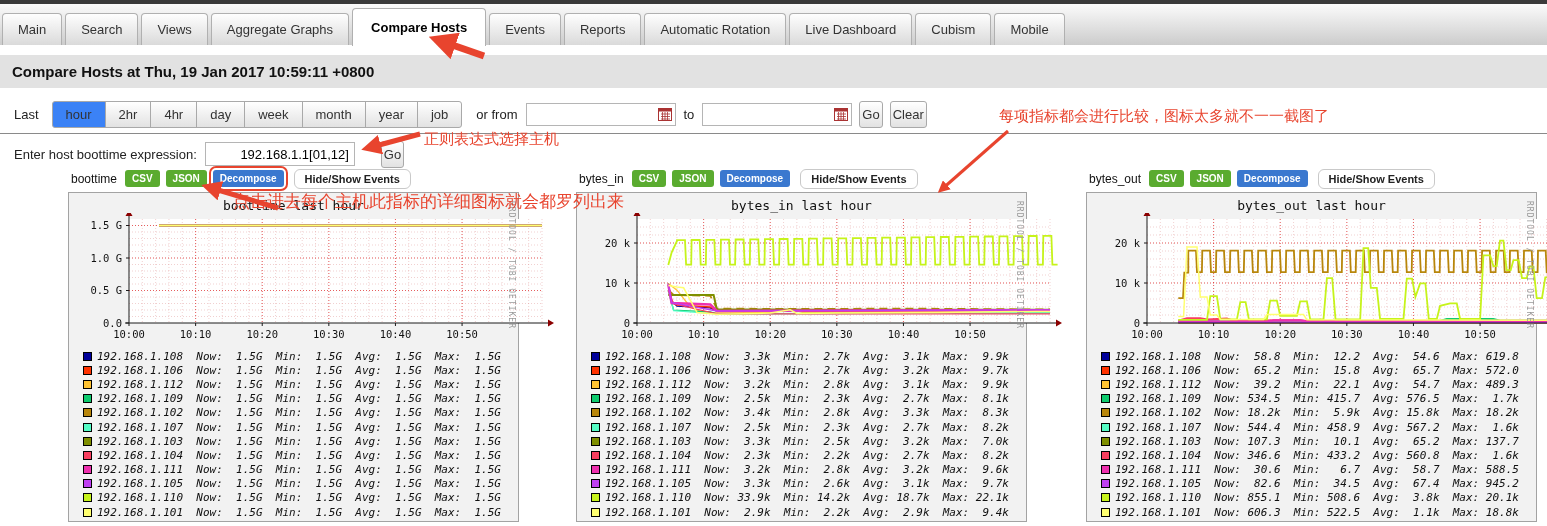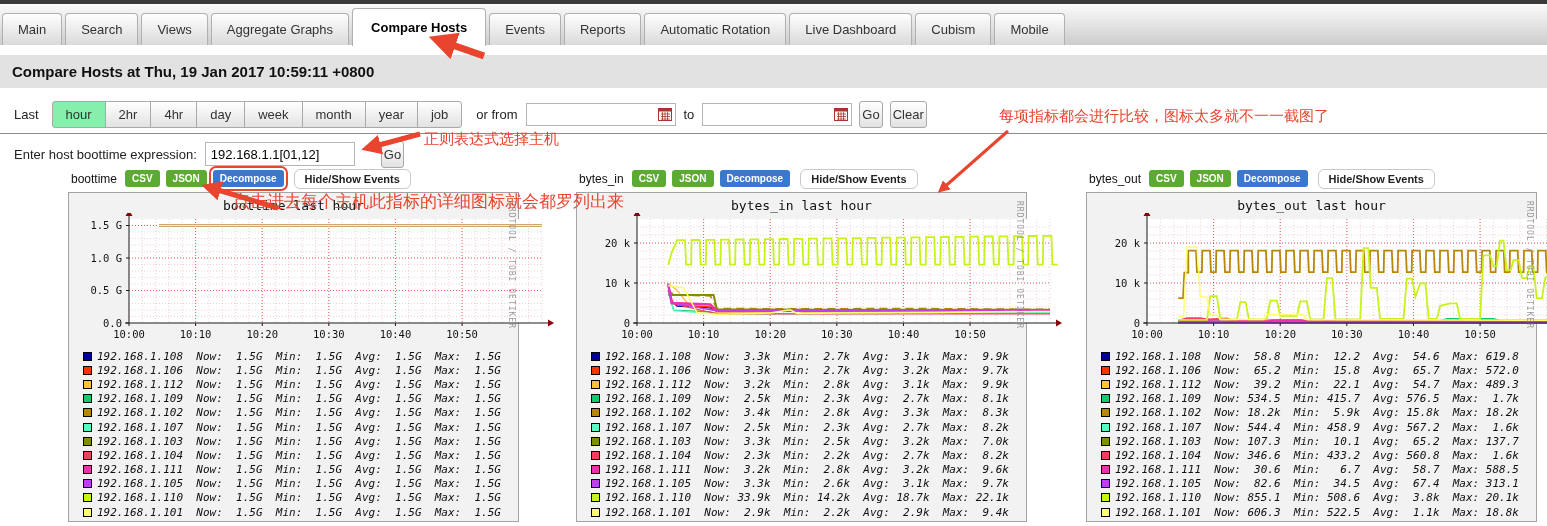--- a/index.html
+++ b/index.html
@@ -18,33 +18,33 @@
   .titlebar { margin-top:10px; background:#e2e2e2; padding:8px 12px; font-weight:bold; font-size:15px; color:#111; }
 
   
   .timebar { display:flex; align-items:center; margin:11px 0 0 14px; height:30px; font-size:13px; color:#222; }
   .lastlabel { margin-right:14px; }
   .rangegroup { display:inline-flex; }
   .rangebtn { border:1px solid #a9a9a9; margin-left:-1px; padding:5px 13px; font-size:13px; color:#333;
               background:linear-gradient(#ffffff,#e2e2e2); cursor:pointer; }
   .rangebtn:first-child { border-radius:3px 0 0 3px; }
   .rangebtn:last-child { border-radius:0 3px 3px 0; }
-  .rangebtn.active { background:#86efac; }
+  .rangebtn.active { background:#3b82f6; }
   .orfrom { margin:0 8px 0 14px; }
   .dateinput { width:150px; height:23px; border:1px solid #b5b5b5; position:relative; display:inline-flex;
                align-items:center; justify-content:flex-end; background:#fff; padding-right:3px; }
   .tolabel { margin:0 8px; }
   .btn { border:1px solid #a9a9a9; border-radius:3px; background:linear-gradient(#ffffff,#e2e2e2);
          padding:5px 2px; font-size:13px; color:#333; margin-left:7px; cursor:pointer; }
   .divider { border:none; border-top:1px solid #8a8a8a; margin-top:4px; }
 
   
   .regexrow { display:flex; align-items:center; margin:7px 0 0 14px; height:26px; font-size:13px; color:#222; }
   .regexinput { width:150px; height:24px; border:1px solid #b5b5b5; margin-left:8px; font-size:13px;
-                padding:2px 5px; font-family:"Liberation Sans",sans-serif; }
+                padding:2px 5px; font-family:"Liberation Sans",sans-serif;text-align:right; }
   .gobtn { margin-left:26px; }
 
   
   .panel { position:absolute; top:166px; width:497px;padding-left:46px; }
   .panel-header { display:flex; align-items:center; height:25px; }
   .metric-label { font-size:12px; color:#111; margin:0 8px 0 3px; }
   .minibtn { border:none; border-radius:3px; color:#fff; font-size:10px; font-weight:bold; padding:3px 7px;
              margin-right:6px; cursor:pointer; font-family:Liberation Sans, sans-serif; }
   .minibtn.green { background:#5aab2f; }
   .minibtn.blue  { background:#3a78cf; }
@@ -564,21 +564,21 @@
             <div class="lg-row">
               <span class="lg-box" style="background: rgb(249, 63, 96);"></span>
               <span class="lg-text">192.168.1.104  Now: 346.6  Min: 433.2  Avg: 560.8  Max:  1.6k</span>
             </div>
             <div class="lg-row">
               <span class="lg-box" style="background: rgb(238, 48, 174);"></span>
               <span class="lg-text">192.168.1.111  Now:  30.6  Min:   6.7  Avg:  58.7  Max: 588.5</span>
             </div>
             <div class="lg-row">
               <span class="lg-box" style="background: rgb(191, 63, 242);"></span>
-              <span class="lg-text">192.168.1.105  Now:  82.6  Min:  34.5  Avg:  67.4  Max: 313.1</span>
+              <span class="lg-text">192.168.1.105  Now:  82.6  Min:  34.5  Avg:  67.4  Max: 945.2</span>
             </div>
             <div class="lg-row">
               <span class="lg-box" style="background: rgb(198, 243, 27);"></span>
               <span class="lg-text">192.168.1.110  Now: 855.1  Min: 508.6  Avg:  3.8k  Max: 20.1k</span>
             </div>
             <div class="lg-row">
               <span class="lg-box" style="background: rgb(255, 255, 112);"></span>
               <span class="lg-text">192.168.1.101  Now: 606.3  Min: 522.5  Avg:  1.1k  Max: 18.8k</span>
             </div>
           </div>

